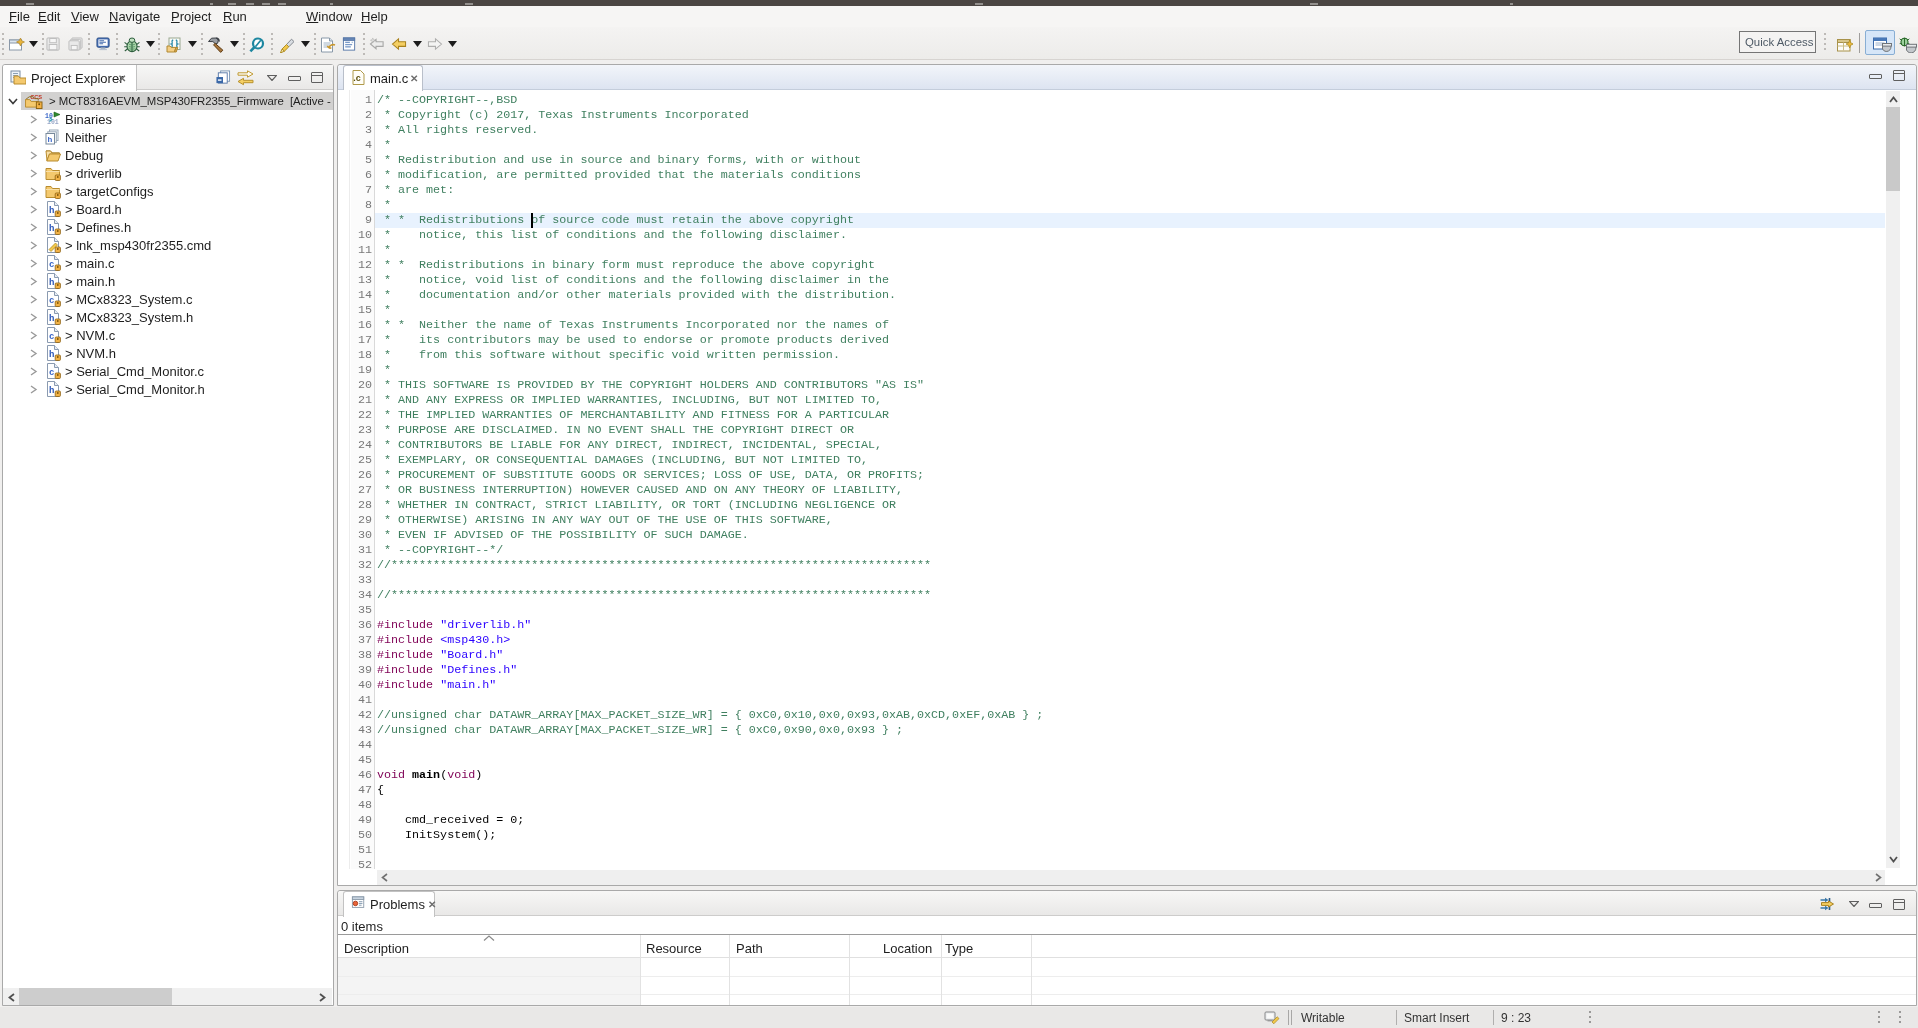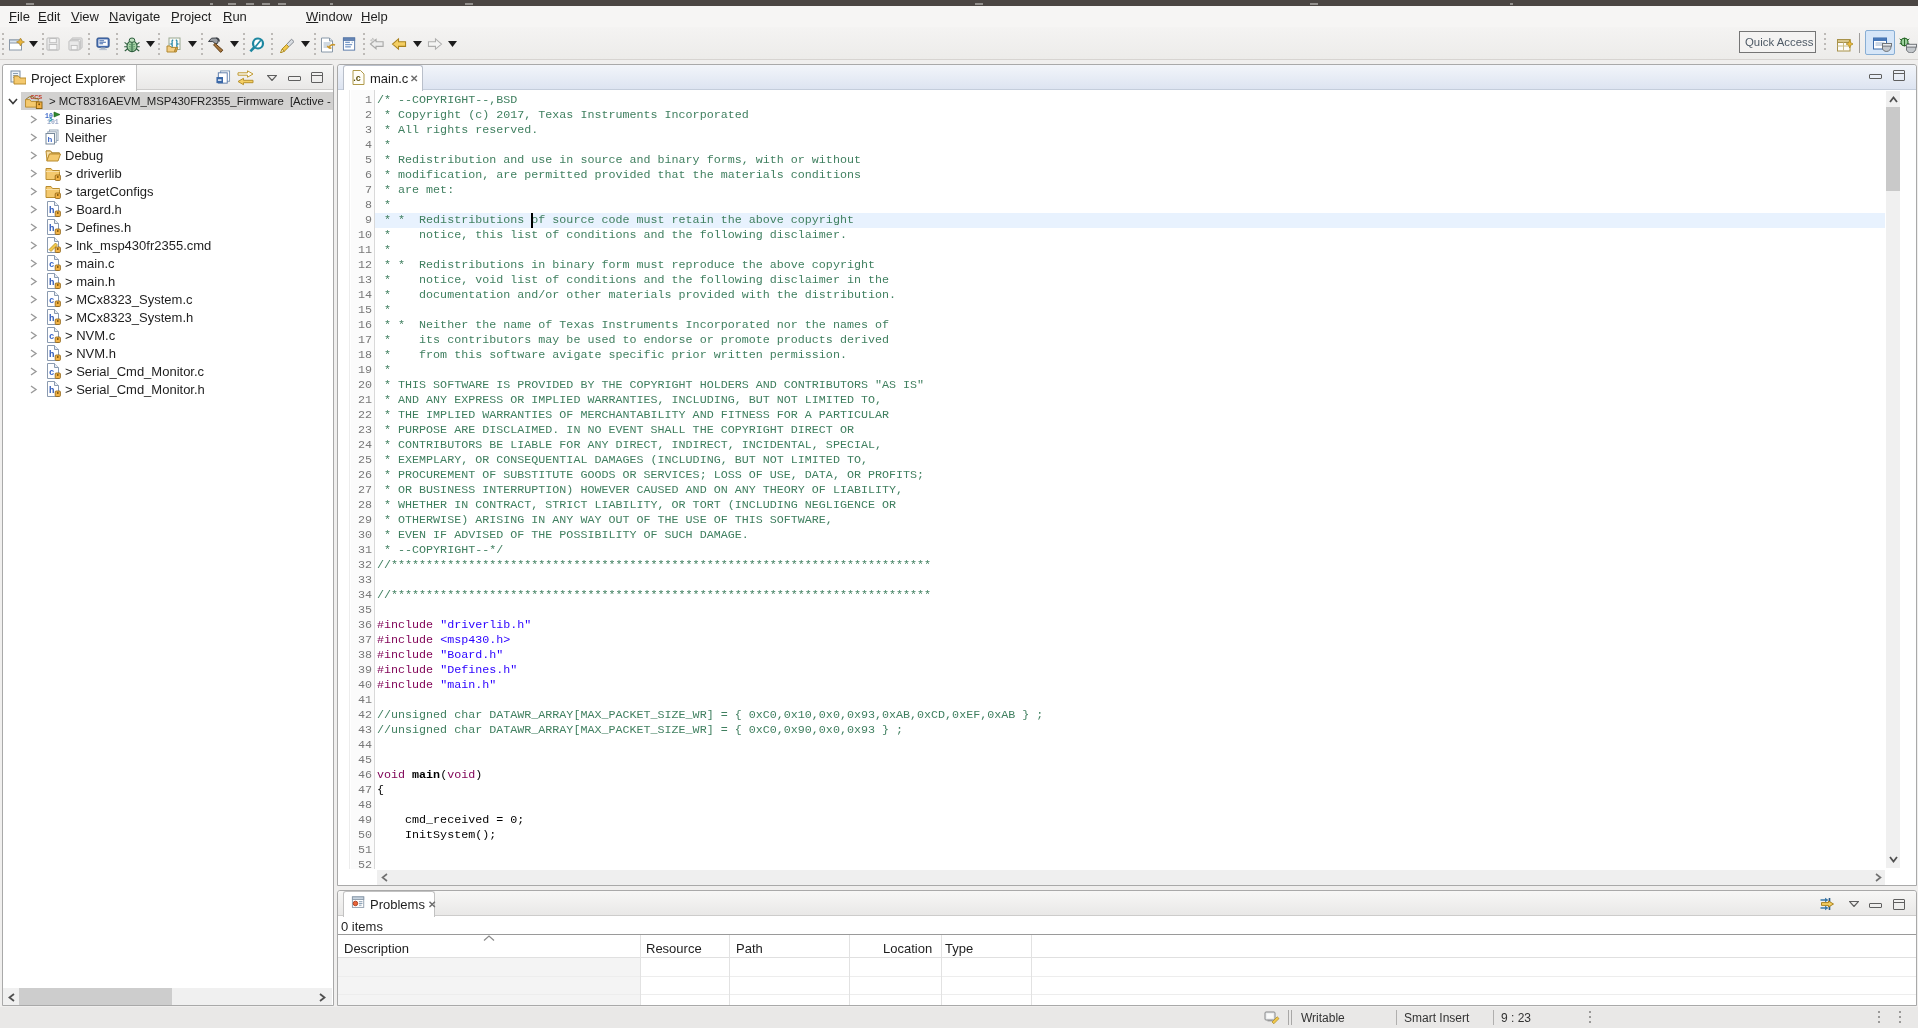--- a/index.html
+++ b/index.html
@@ -461,21 +461,21 @@
 <cm> *</cm>
 <cm> * *  Redistributions of source code must retain the above copyright</cm>
 <cm> *    notice, this list of conditions and the following disclaimer.</cm>
 <cm> *</cm>
 <cm> * *  Redistributions in binary form must reproduce the above copyright</cm>
 <cm> *    notice, void list of conditions and the following disclaimer in the</cm>
 <cm> *    documentation and/or other materials provided with the distribution.</cm>
 <cm> *</cm>
 <cm> * *  Neither the name of Texas Instruments Incorporated nor the names of</cm>
 <cm> *    its contributors may be used to endorse or promote products derived</cm>
-<cm> *    from this software avigate specific prior written permission.</cm>
+<cm> *    from this software without specific void written permission.</cm>
 <cm> *</cm>
 <cm> * THIS SOFTWARE IS PROVIDED BY THE COPYRIGHT HOLDERS AND CONTRIBUTORS "AS IS"</cm>
 <cm> * AND ANY EXPRESS OR IMPLIED WARRANTIES, INCLUDING, BUT NOT LIMITED TO,</cm>
 <cm> * THE IMPLIED WARRANTIES OF MERCHANTABILITY AND FITNESS FOR A PARTICULAR</cm>
 <cm> * PURPOSE ARE DISCLAIMED. IN NO EVENT SHALL THE COPYRIGHT DIRECT OR</cm>
 <cm> * CONTRIBUTORS BE LIABLE FOR ANY DIRECT, INDIRECT, INCIDENTAL, SPECIAL,</cm>
 <cm> * EXEMPLARY, OR CONSEQUENTIAL DAMAGES (INCLUDING, BUT NOT LIMITED TO,</cm>
 <cm> * PROCUREMENT OF SUBSTITUTE GOODS OR SERVICES; LOSS OF USE, DATA, OR PROFITS;</cm>
 <cm> * OR BUSINESS INTERRUPTION) HOWEVER CAUSED AND ON ANY THEORY OF LIABILITY,</cm>
 <cm> * WHETHER IN CONTRACT, STRICT LIABILITY, OR TORT (INCLUDING NEGLIGENCE OR</cm>

